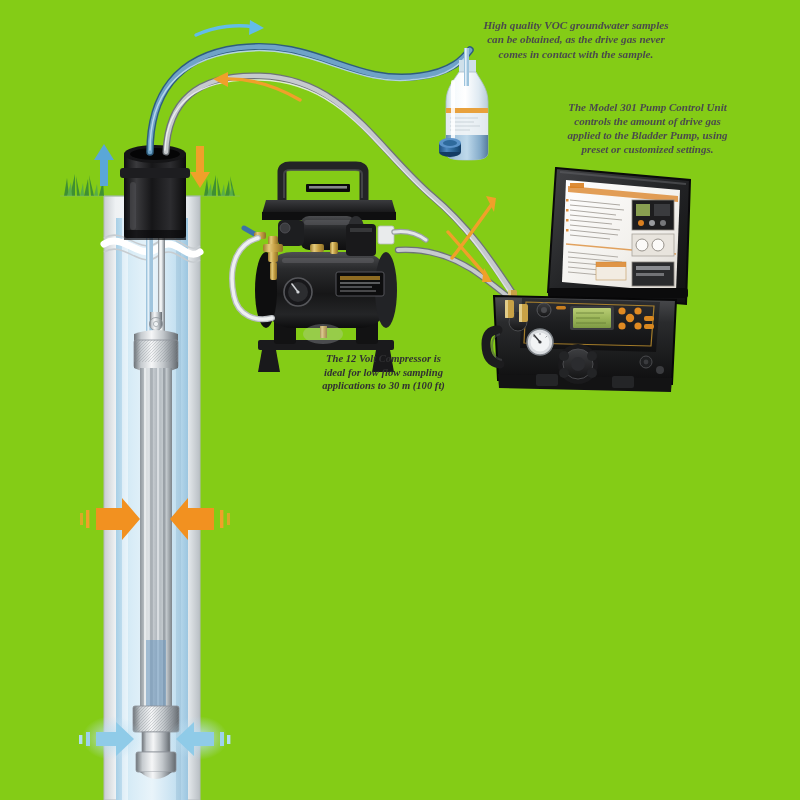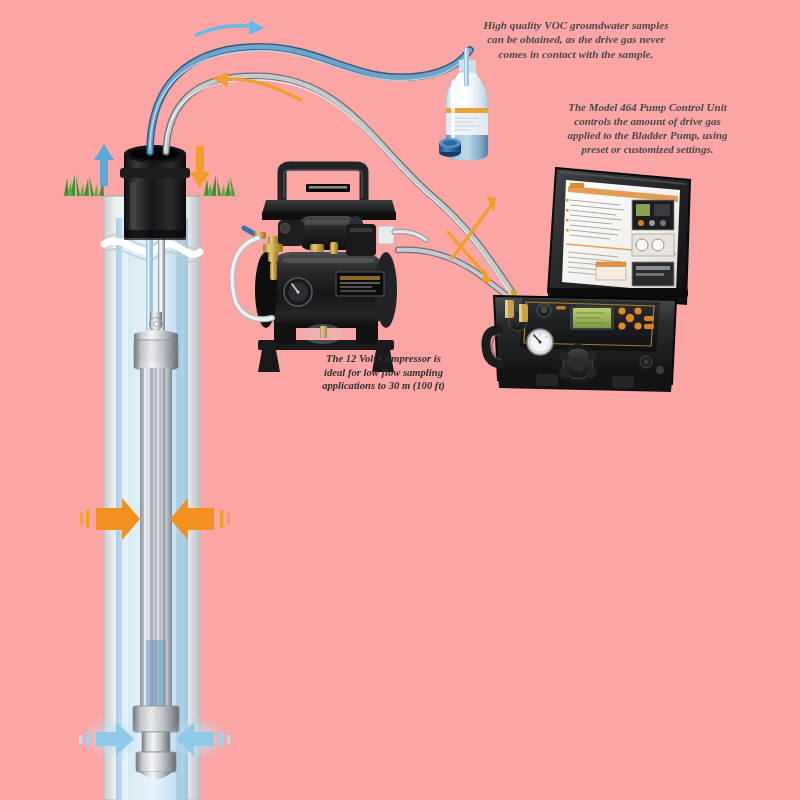--- a/index.html
+++ b/index.html
@@ -11,21 +11,21 @@
   body {
     font-family: "Liberation Serif", serif;
     width: 800px;
     height: 800px;
     overflow: hidden;
   }
   #diagram-root {
     position: relative;
     width: 800px;
     height: 800px;
-    background: #fca5a5;
+    background: #84cc16;
   }
   .layer {
     position: absolute;
     left: 0;
     top: 0;
     width: 800px;
     height: 800px;
   }
   .callout {
     position: absolute;
@@ -670,21 +670,21 @@
         <circle cx="646" cy="362" r="6" fill="#1f2022" stroke="#4a4b4e" stroke-width="1"></circle>
         <circle cx="646" cy="362" r="2.4" fill="#3a3b3e"></circle>
       </g>
     </g>
   </svg>
 
   <div class="callout" id="callout-voc">High quality VOC groundwater samples
 can be obtained, as the drive gas never
 comes in contact with the sample.</div>
 
-  <div class="callout" id="callout-control-unit">The Model 464 Pump Control Unit
+  <div class="callout" id="callout-control-unit">The Model 301 Pump Control Unit
 controls the amount of drive gas
 applied to the Bladder Pump, using
 preset or customized settings.</div>
 
   <div class="callout" id="callout-compressor">The 12 Volt Compressor is
 ideal for low flow sampling
 applications to 30 m (100 ft)</div>
 
 </div>
 

